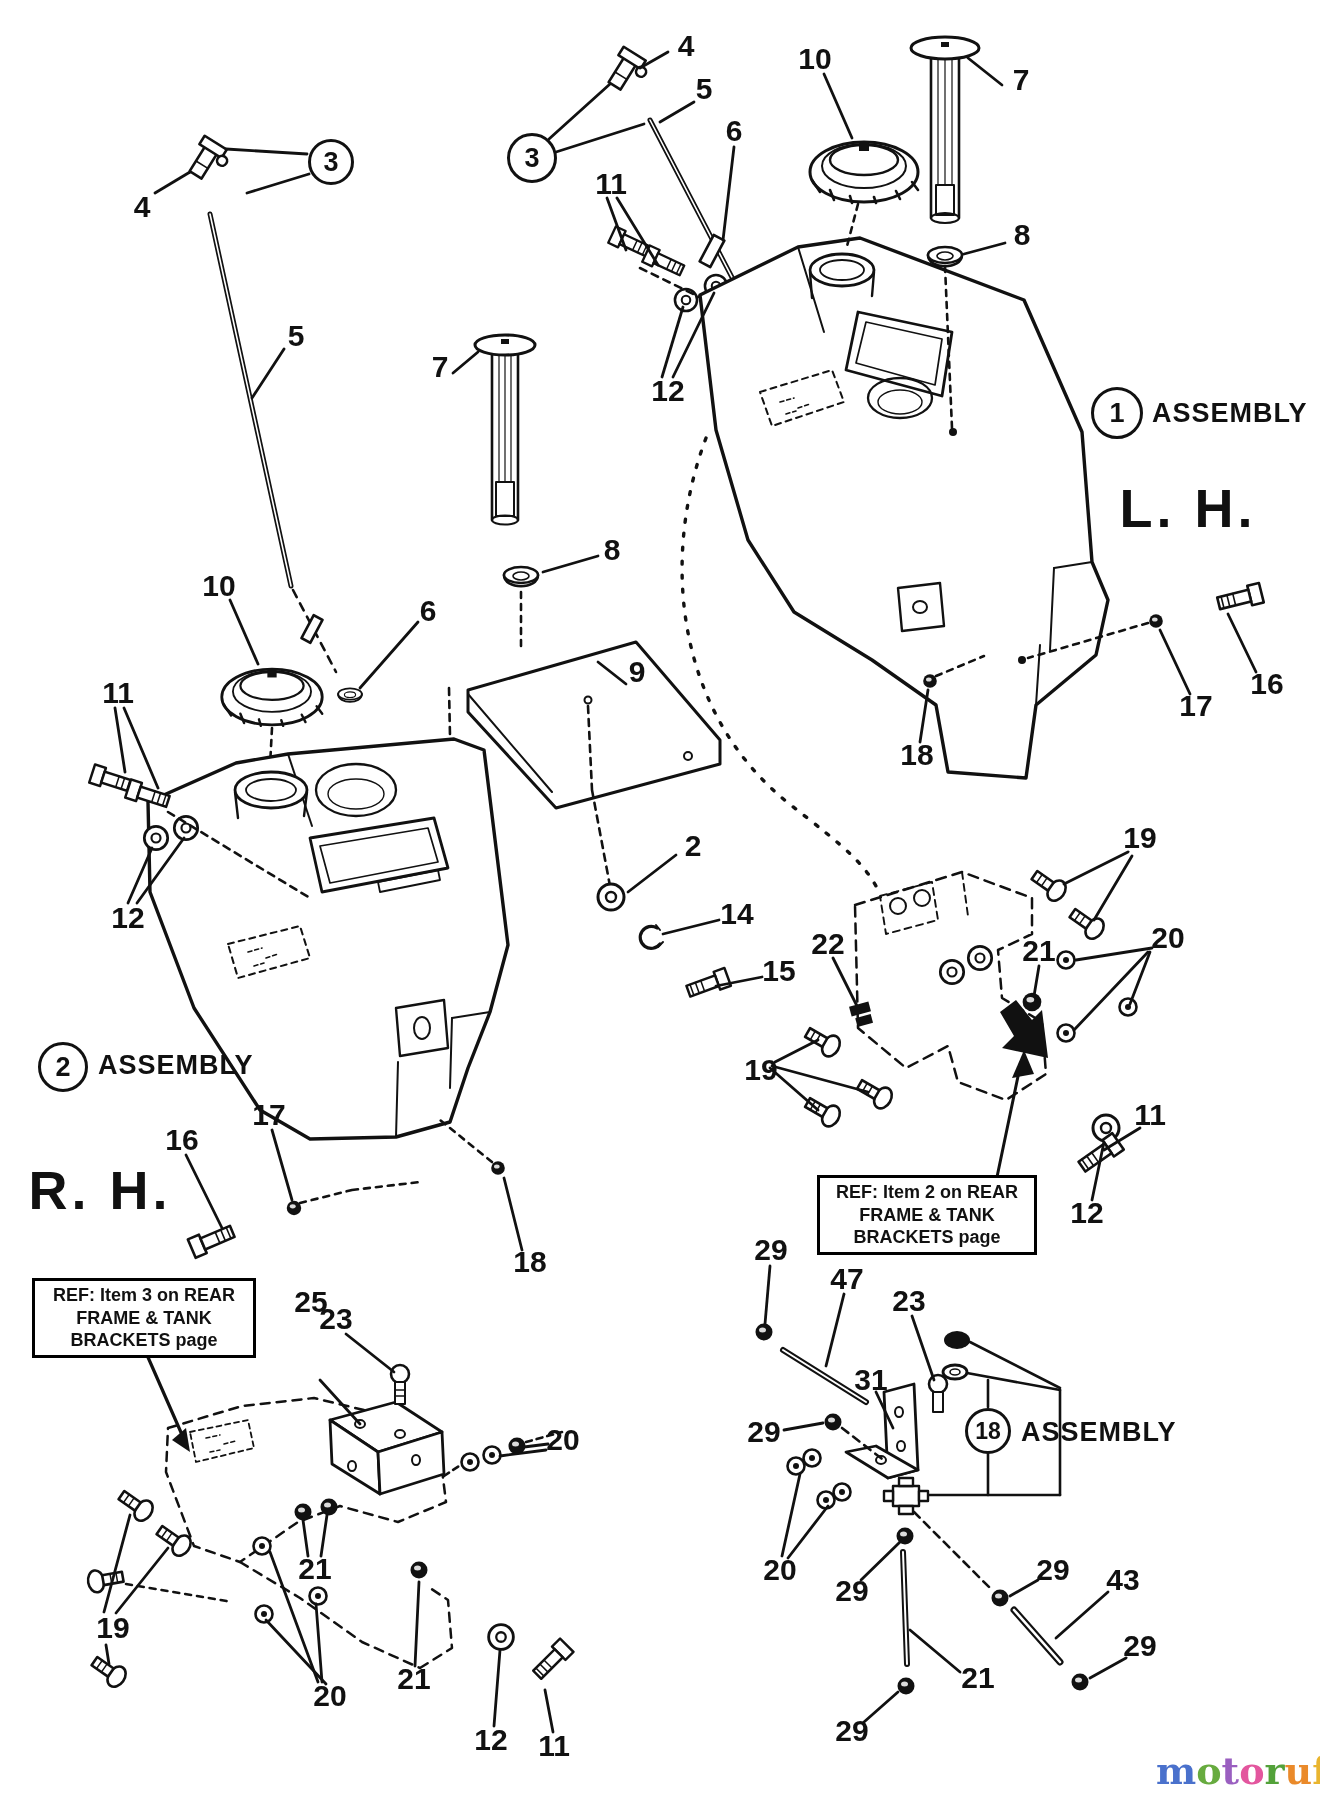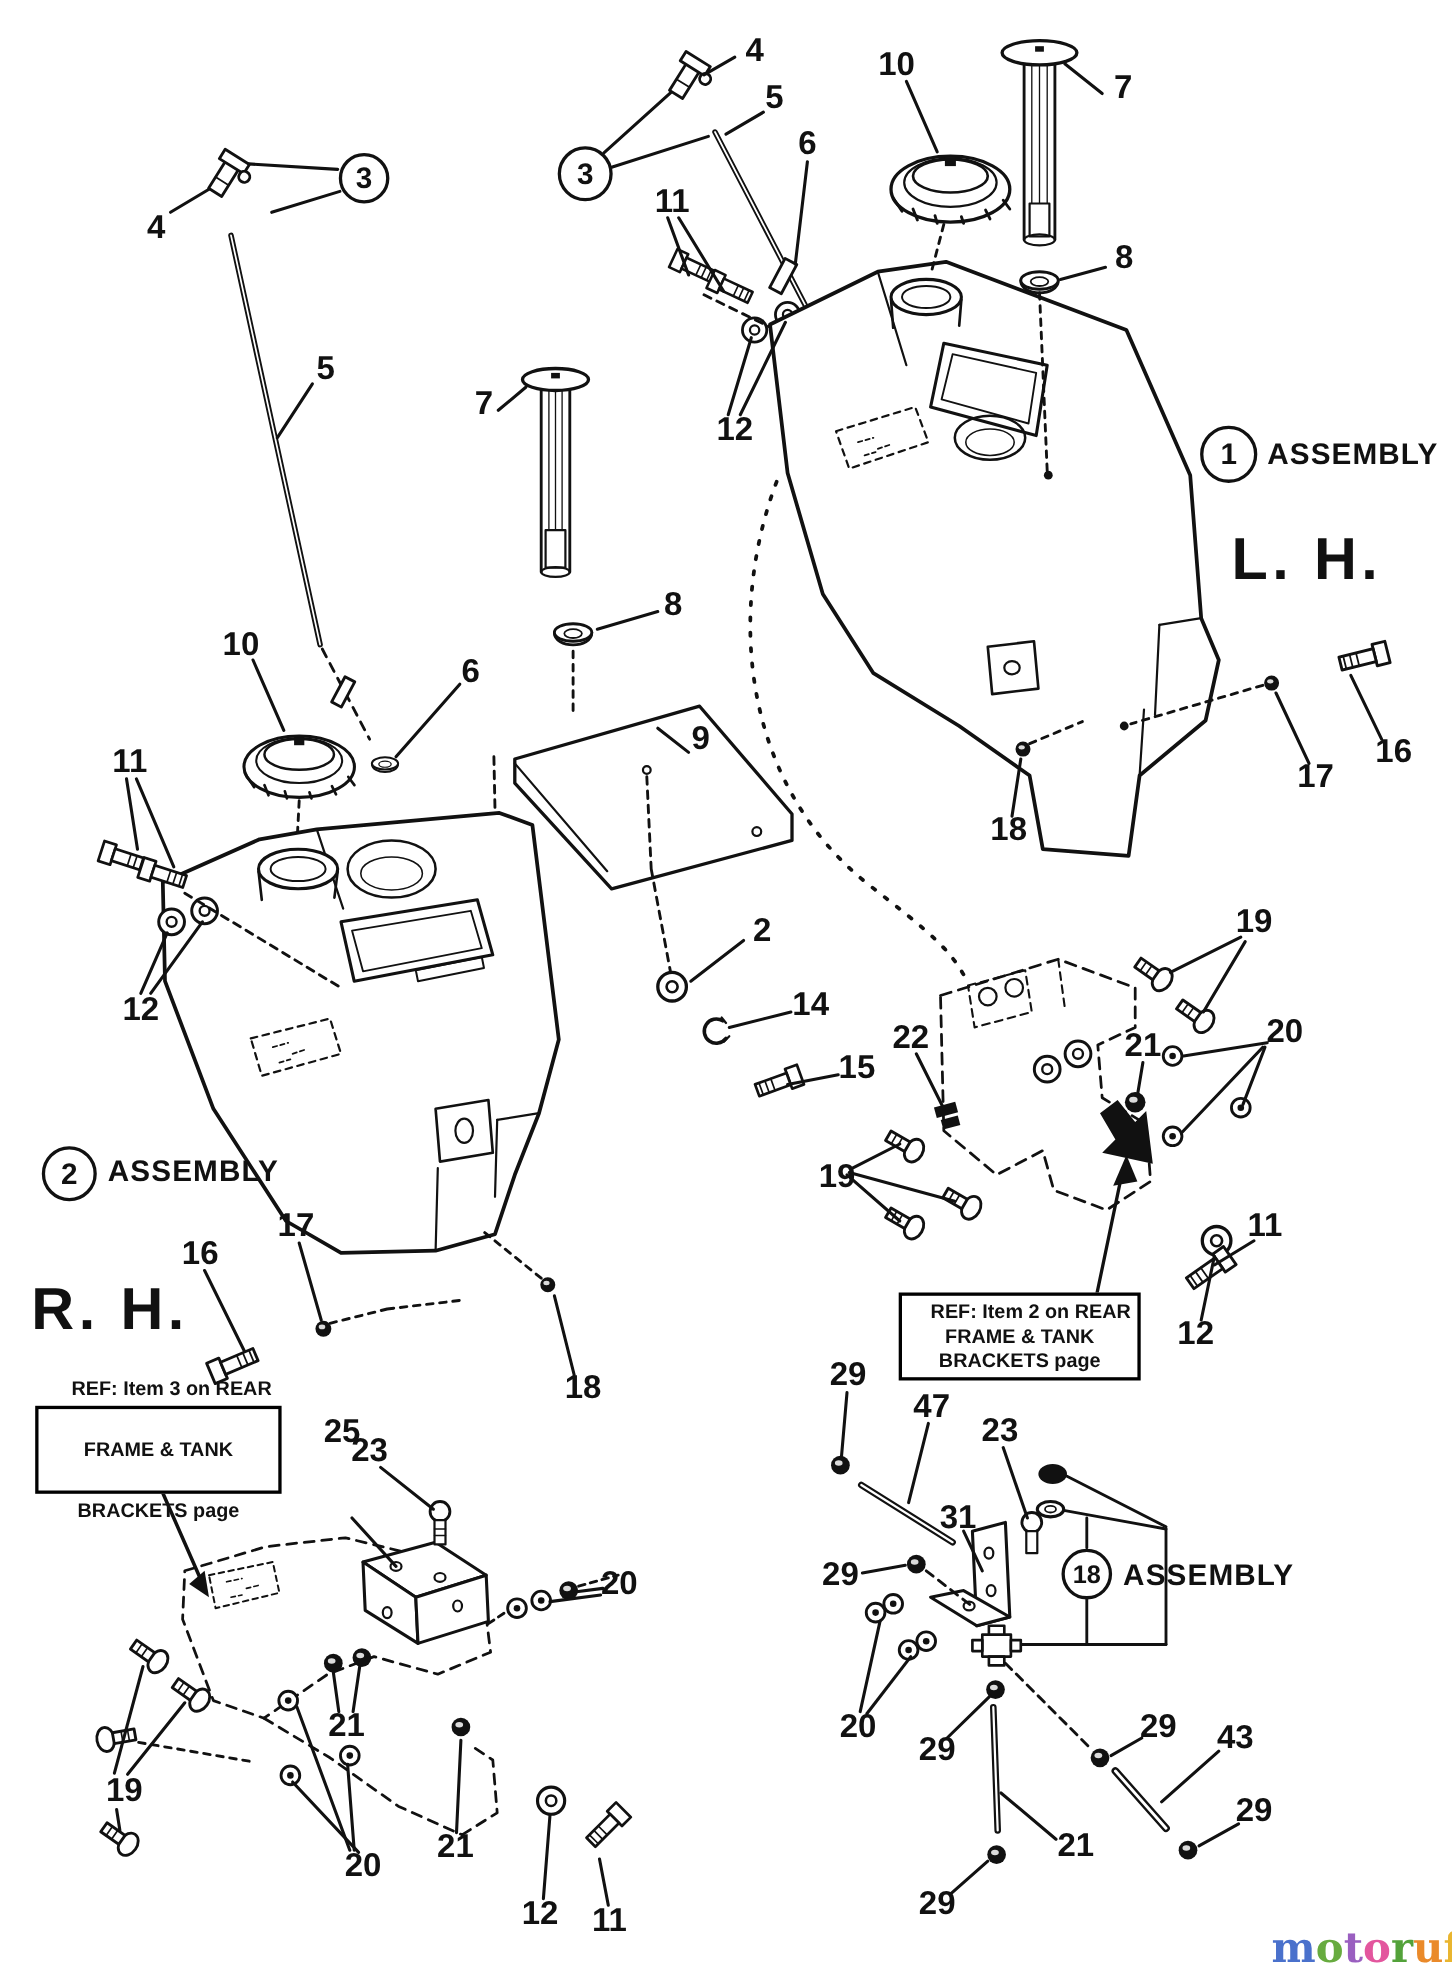--- a/index.html
+++ b/index.html
@@ -11,21 +11,21 @@
   .callout{position:absolute;border:3.5px solid #111;border-radius:50%;background:#fff;
     display:flex;align-items:center;justify-content:center;
     font:bold 27px "Liberation Sans",sans-serif;color:#111;box-sizing:border-box;}
   .assembly-word{position:absolute;transform:translateY(-50%);
     font:bold 27px "Liberation Sans",sans-serif;letter-spacing:1px;white-space:nowrap;}
   .side-label{position:absolute;transform:translate(-50%,-50%);
     font:bold 54px "Liberation Sans",sans-serif;letter-spacing:4px;white-space:nowrap;text-align:center;}
   .ref-box{position:absolute;border:3px solid #000;background:#fff;box-sizing:border-box;
     padding:5px 6px;display:flex;flex-direction:column;justify-content:center;
     font:bold 18px "Liberation Sans",sans-serif;line-height:1.25;}
-  .ref-box .rl0{text-align:right;}
+  .ref-box .rl0{text-align:center;}
   .ref-box .rl1,.ref-box .rl2{text-align:center;}
   #watermark{position:absolute;left:1156px;top:1748px;
     font:bold 38px "DejaVu Serif",serif;letter-spacing:0px;white-space:nowrap;}
 </style>
 </head>
 <body>
 
 <div id="stage">
 
 <svg id="art" width="1320" height="1800" viewBox="0 0 1320 1800" fill="none" stroke="#111" stroke-width="2.6" stroke-linecap="round" stroke-linejoin="round">
@@ -502,21 +502,21 @@
       <div class="callout" style="left: 308px; top: 139px; height: 46px; width: 46px;">3</div>
       <div class="callout" style="left: 507px; top: 133px; height: 50px; width: 50px;">3</div>
       <div class="callout" style="left: 1091px; top: 387px; height: 52px; width: 52px;">1</div>
       <div class="assembly-word" style="left: 1152px; top: 413px;">ASSEMBLY</div>
       <div class="callout" style="left: 38px; top: 1042px; height: 50px; width: 50px;">2</div>
       <div class="assembly-word" style="left: 98px; top: 1065px;">ASSEMBLY</div>
       <div class="callout" style="left: 965px; top: 1408px; height: 46px; width: 46px; font-size: 23px;">18</div>
       <div class="assembly-word" style="left: 1021px; top: 1432px;">ASSEMBLY</div>
     </div>
 <div id="refs-layer">
-      <div class="ref-box" style="left: 32px; top: 1278px; width: 224px; height: 80px; gap: 33px;">
+      <div class="ref-box" style="left: 32px; top: 1278px; width: 224px; height: 80px;">
         <div class="rl0">REF: Item 3 on REAR</div>
         <div class="rl1">FRAME  &amp; TANK</div>
         <div class="rl2">BRACKETS page</div>
       </div>
       <div class="ref-box" style="left: 817px; top: 1175px; width: 220px; height: 80px;">
         <div class="rl0">REF: Item 2 on REAR</div>
         <div class="rl1">FRAME &amp; TANK</div>
         <div class="rl2">BRACKETS page</div>
       </div>
     </div>

